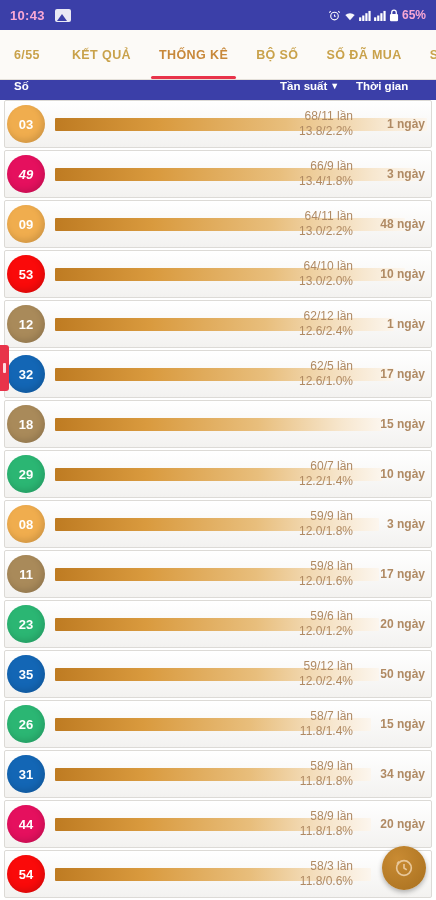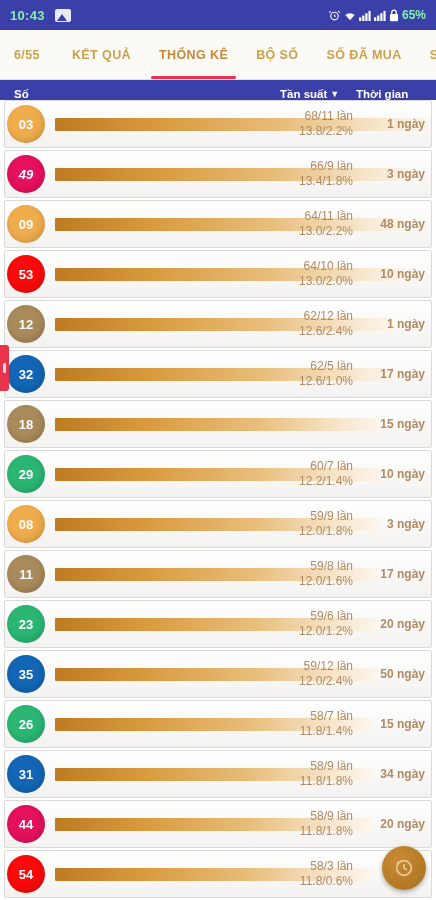--- a/index.html
+++ b/index.html
@@ -8,21 +8,21 @@
     font-family: "Liberation Sans", sans-serif;
     background: #ffffff;
     overflow: hidden;
   }
   #app { position: relative; width: 436px; height: 900px; overflow: hidden; }
 
   
   .statusbar {
     height: 30px; background: #3B3FA8;
     display: flex; align-items: center;
-    padding: 14px 10px; color: #86efac;
+    padding: 14px 10px; color: #f9a8d4;
   }
   .sb-time { font-size: 13px; font-weight: 700; letter-spacing: .3px; }
   .sb-appicon {
     margin-left: 10px; width: 16px; height: 13px;
     background: #e9e9f4; border-radius: 2px;
     position: relative; overflow: hidden;
   }
   .sb-appicon::after {
     content: ""; position: absolute; left: 2px; bottom: 1px;
     width: 0; height: 0;
@@ -49,21 +49,21 @@
   .tab.first { padding-left: 14px; padding-right: 18px; }
   .tab.active { color: #C8883A; }
   .tab.active::after {
     content: ""; position: absolute; left: 6px; right: 6px; bottom: 0;
     height: 3px; background: #E8334A; border-radius: 2px;
   }
 
   
   .colhead {
     height: 20px; background: #3B3FA8; color: #ffffff;
-    display: flex; align-items: flex-end;
+    display: flex; align-items: flex-start;
     font-size: 11.5px; font-weight: 700;
     padding: 0 6px; position: relative;
   }
   .ch-so { width: 40px; padding-left: 8px; }
   .ch-freq { position: absolute; left: 280px; display: flex; align-items: center; gap: 3px; }
   .ch-caret { font-size: 9px; line-height: 1; }
   .ch-time { position: absolute; left: 356px; }
 
   
   .list {

